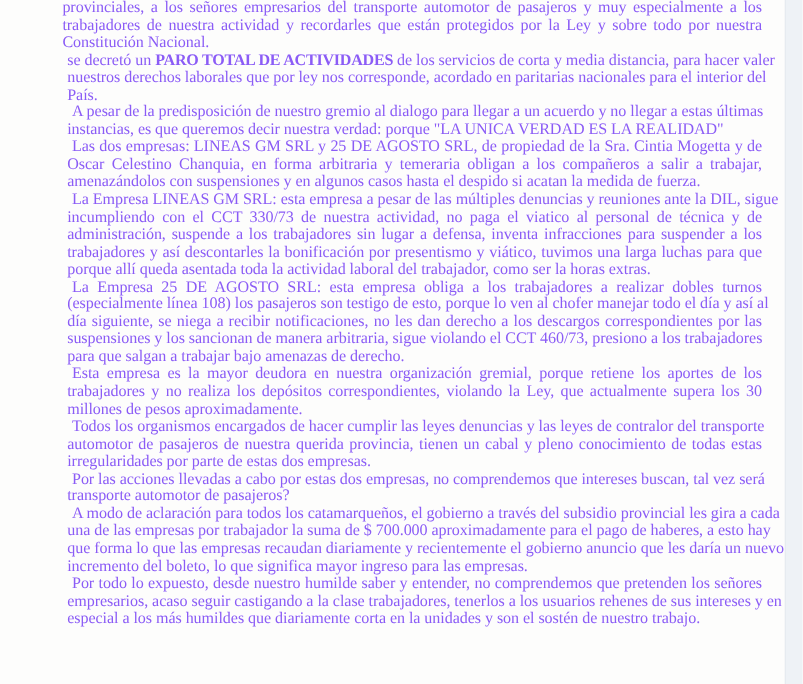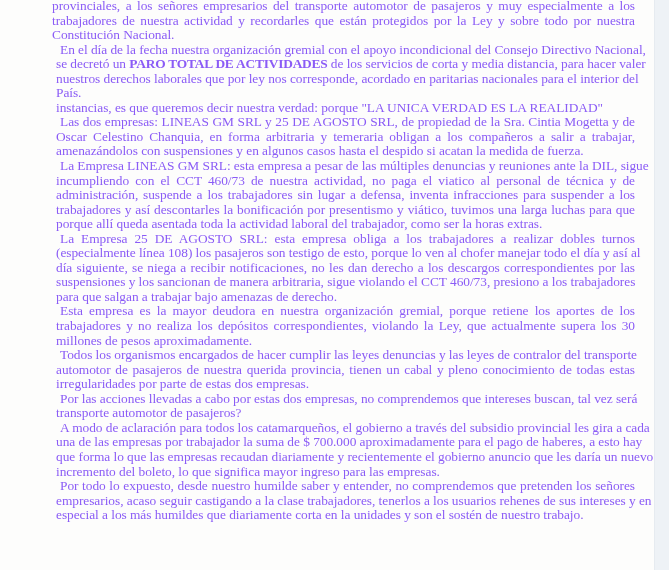--- a/index.html
+++ b/index.html
@@ -72,36 +72,36 @@
 <body>
 
 <div class="page">
   <div class="text-block" id="text-block">
       <div class="para first">
         <span class="line">provinciales, a los señores empresarios del transporte automotor de pasajeros y  muy especialmente a los</span>
         <span class="line">trabajadores de nuestra actividad y recordarles que están protegidos por la Ley y sobre todo por nuestra</span>
         <span class="line last">Constitución Nacional.</span>
       </div>
       <div class="para">
-        <span class="line indent">En el día de la fecha nuestra organización gremial con el apoyo incondicional del Consejo Directivo Nacional,</span>
         <span class="line"><span class="seg">se decretó un </span><span class="seg bold">PARO TOTAL DE ACTIVIDADES</span><span class="seg"> de los servicios de corta y media distancia, para hacer valer</span></span>
         <span class="line">nuestros derechos laborales que por ley nos corresponde,  acordado en paritarias nacionales para el interior del</span>
         <span class="line last">País.</span>
       </div>
       <div class="para">
+        <span class="line indent">A pesar de la predisposición de nuestro gremio al dialogo para llegar a un acuerdo y no llegar a estas últimas</span>
         <span class="line last">instancias, es que queremos decir nuestra verdad: porque "LA UNICA VERDAD ES LA REALIDAD"</span>
       </div>
       <div class="para">
         <span class="line indent">Las dos empresas: LINEAS GM SRL y 25 DE AGOSTO SRL, de propiedad de la Sra. Cintia Mogetta y de</span>
         <span class="line">Oscar Celestino Chanquia, en forma arbitraria y temeraria obligan a los compañeros  a salir a trabajar,</span>
         <span class="line last">amenazándolos con  suspensiones y en algunos casos hasta el despido si acatan la medida de fuerza.</span>
       </div>
       <div class="para">
         <span class="line indent">La Empresa LINEAS GM SRL: esta empresa a pesar de las múltiples denuncias y reuniones ante la DIL, sigue</span>
-        <span class="line">incumpliendo con el CCT 460/73 de nuestra actividad, no paga el viatico al personal de técnica y de</span>
+        <span class="line">incumpliendo con el CCT 330/73 de nuestra actividad, no paga el viatico al personal de técnica y de</span>
         <span class="line">administración, suspende a los trabajadores sin lugar a defensa, inventa infracciones para suspender a los</span>
         <span class="line">trabajadores y así descontarles la bonificación por presentismo y viático, tuvimos una larga luchas para que</span>
         <span class="line last">porque allí queda asentada toda la actividad laboral del trabajador, como ser la horas extras.</span>
       </div>
       <div class="para">
         <span class="line indent">La Empresa 25 DE AGOSTO SRL: esta empresa obliga a los trabajadores a realizar dobles turnos</span>
         <span class="line">(especialmente línea 108) los pasajeros son testigo de esto, porque lo ven al chofer manejar todo el día y así al</span>
         <span class="line">día siguiente, se niega a recibir notificaciones, no les dan derecho a los descargos correspondientes por las</span>
         <span class="line">suspensiones  y los sancionan de manera arbitraria, sigue violando el CCT 460/73, presiono a los trabajadores</span>
         <span class="line last">para que salgan a trabajar bajo amenazas de derecho.</span>

